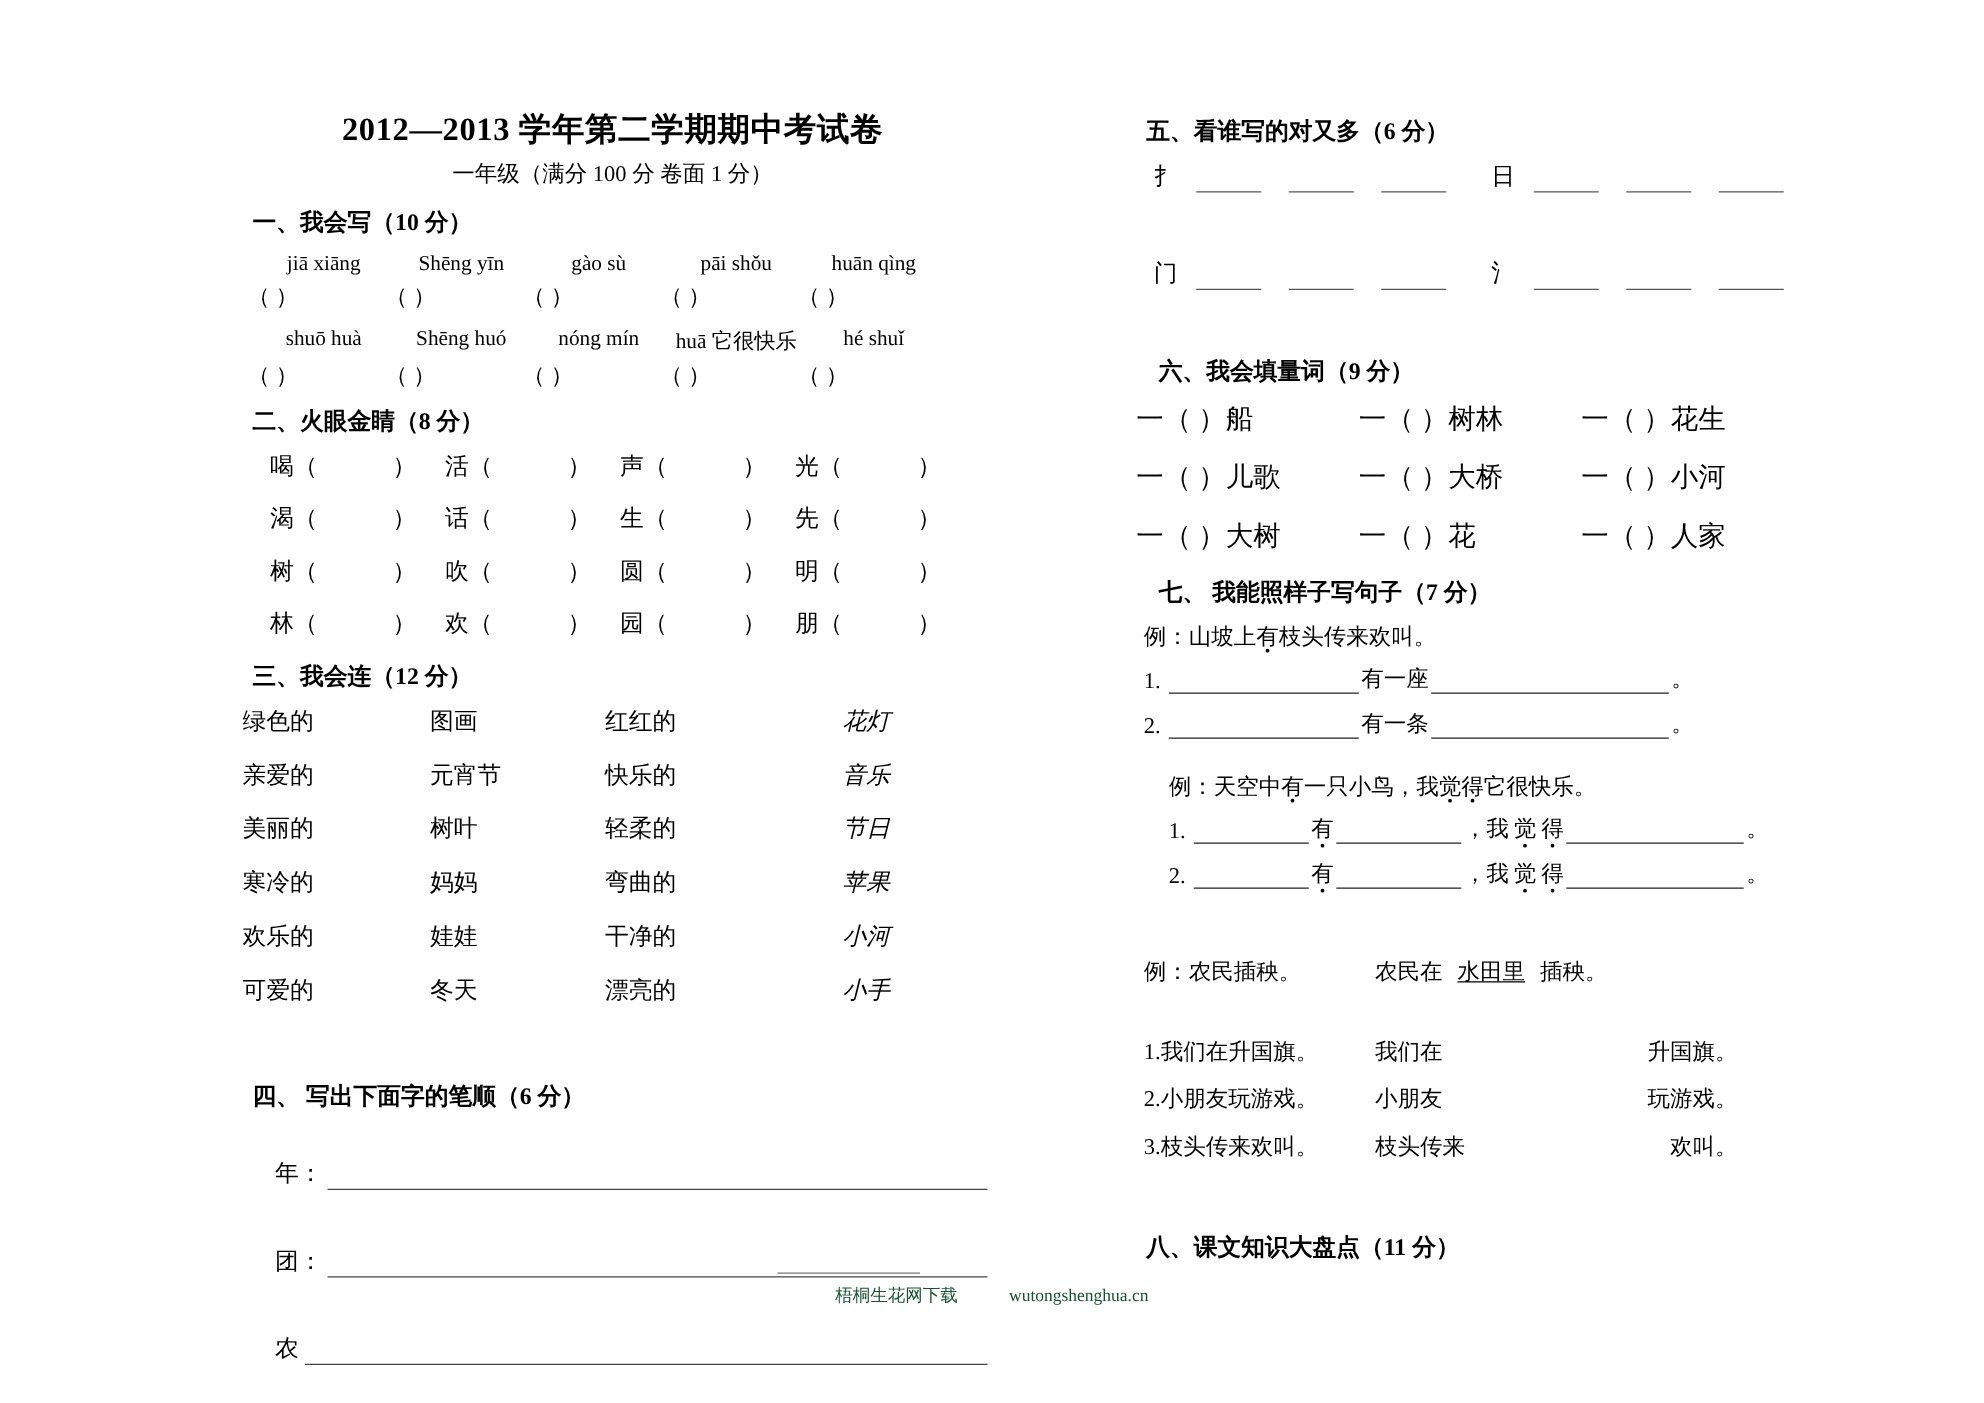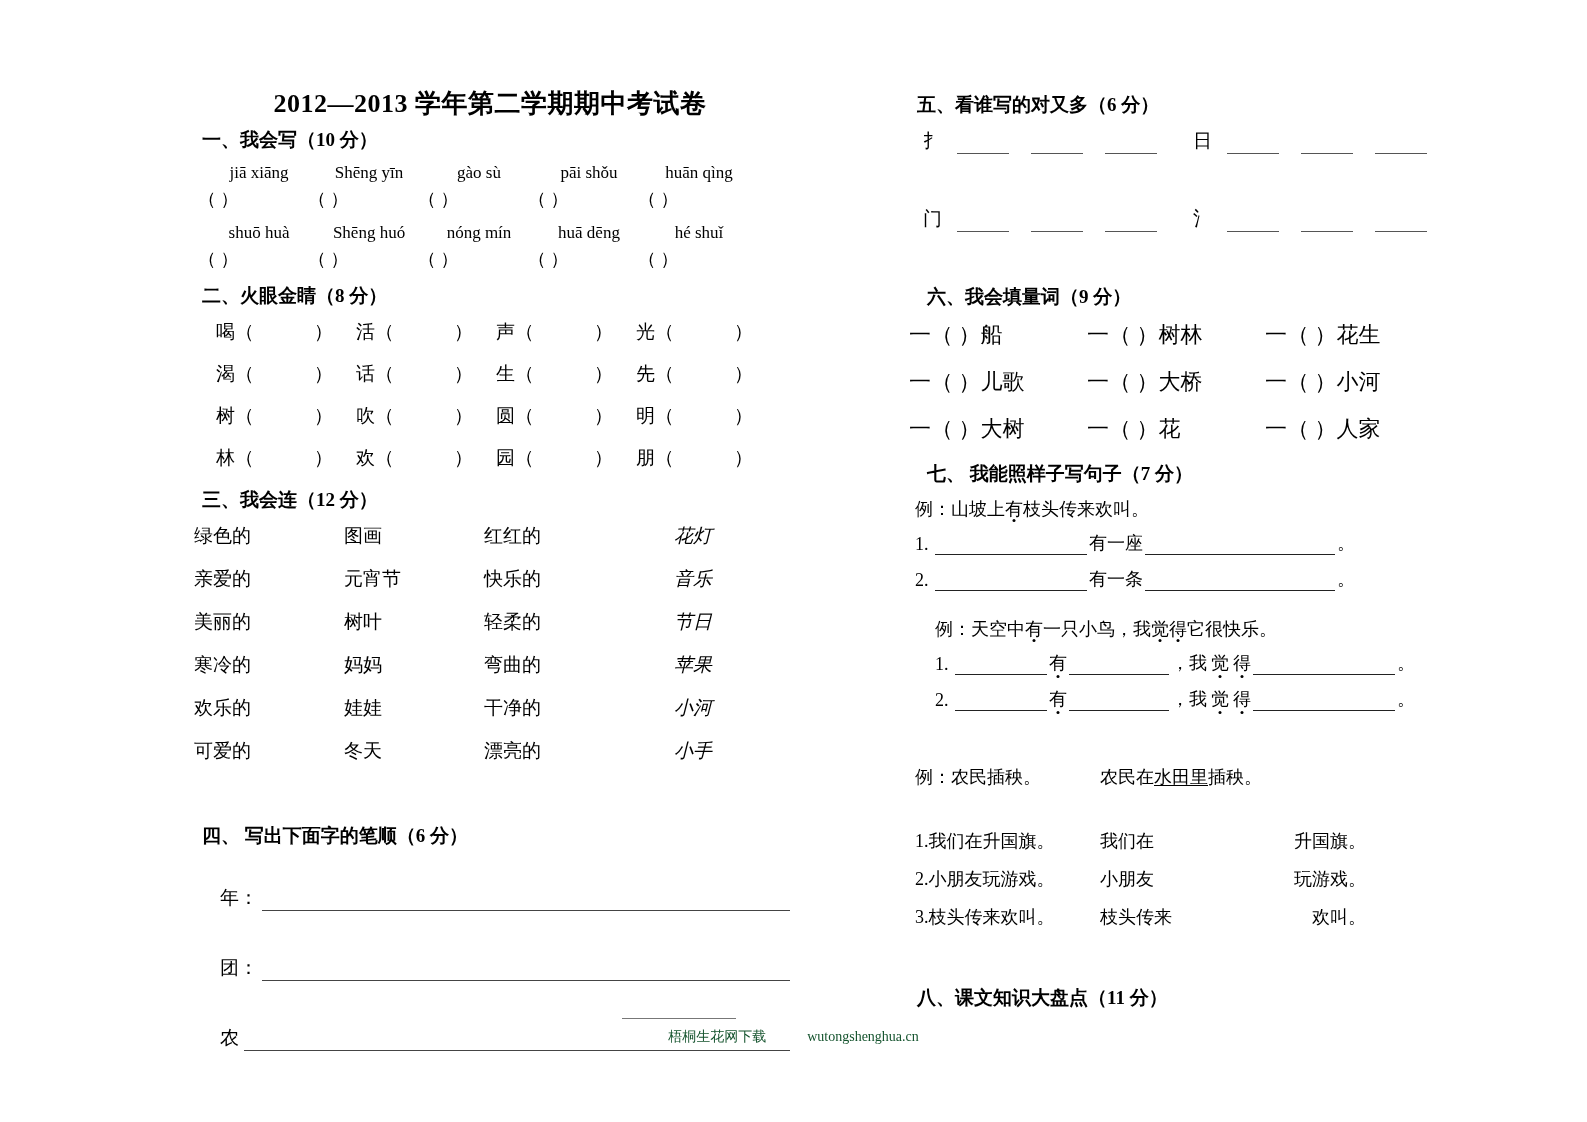--- a/index.html
+++ b/index.html
@@ -96,21 +96,21 @@
   .dot::after {
     content:"";
     position:absolute; left:50%; bottom:-3px;
     width:3px; height:3px; background:#000; border-radius:50%;
     transform:translateX(-50%);
   }
   .uline { text-decoration:underline; text-underline-offset:2px; }
 
   .conv { display:flex; font-size:18px; margin-bottom:14px; padding-left:10px; align-items:flex-end; white-space:nowrap; }
   .conv .lead { width:185px; }
-  .conv .p2 { display:flex; align-items:flex-end; }
+  .conv .p2 { display:flex; align-items:flex-end;gap:12px; }
 
   .gap-lg { height:42px; }
   .gap-md { height:26px; }
   .gap-sm { height:14px; }
 
   
   .footer-rule {
     position:absolute; left:622px; top:1018px; width:114px;
     border-top:1px solid #777;
   }
@@ -121,20 +121,21 @@
   .footer .fsp { display:inline-block; width:34px; }
 </style>
 </head>
 <body>
 
 <div class="page">
 
   <div class="col-left">
 
     <div class="doc-title">2012—2013 学年第二学期期中考试卷</div>
+    <div class="doc-subtitle">一年级（满分 100 分    卷面 1 分）</div>
 
     <div class="sec-h indent1">一、我会写（10 分）</div>
 
     <div class="row pin-row">
       <span class="g">jiā xiāng</span>
       <span class="g">Shēng yīn</span>
       <span class="g">gào sù</span>
       <span class="g">pāi shǒu</span>
       <span class="g">huān qìng</span>
     </div>
@@ -143,21 +144,21 @@
       <span class="g">（            ）</span>
       <span class="g">（            ）</span>
       <span class="g">（            ）</span>
       <span class="g">（            ）</span>
     </div>
 
     <div class="row pin-row">
       <span class="g">shuō huà</span>
       <span class="g">Shēng huó</span>
       <span class="g">nóng mín</span>
-      <span class="g">huā dēng</span>
+      <span class="g">huā 它很快乐</span>
       <span class="g">hé shuǐ</span>
     </div>
     <div class="row par-row">
       <span class="g">（            ）</span>
       <span class="g">（            ）</span>
       <span class="g">（            ）</span>
       <span class="g">（            ）</span>
       <span class="g">（            ）</span>
     </div>
 

